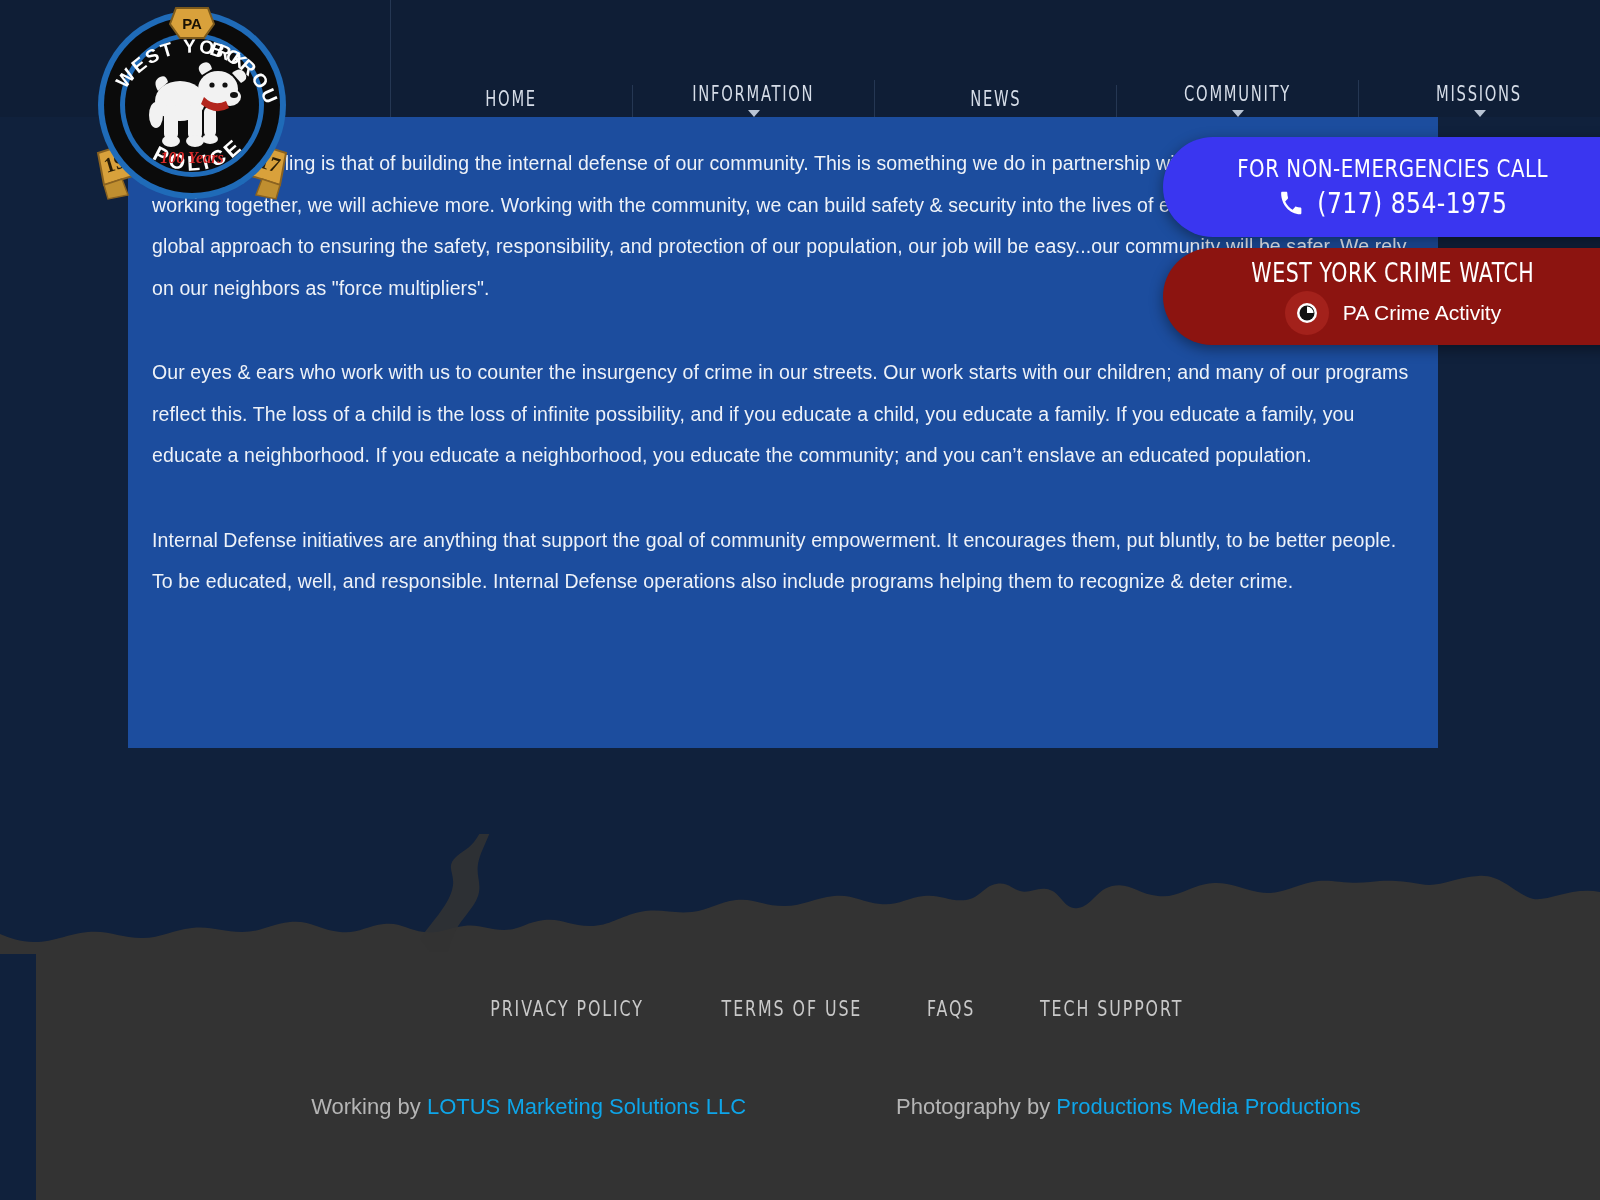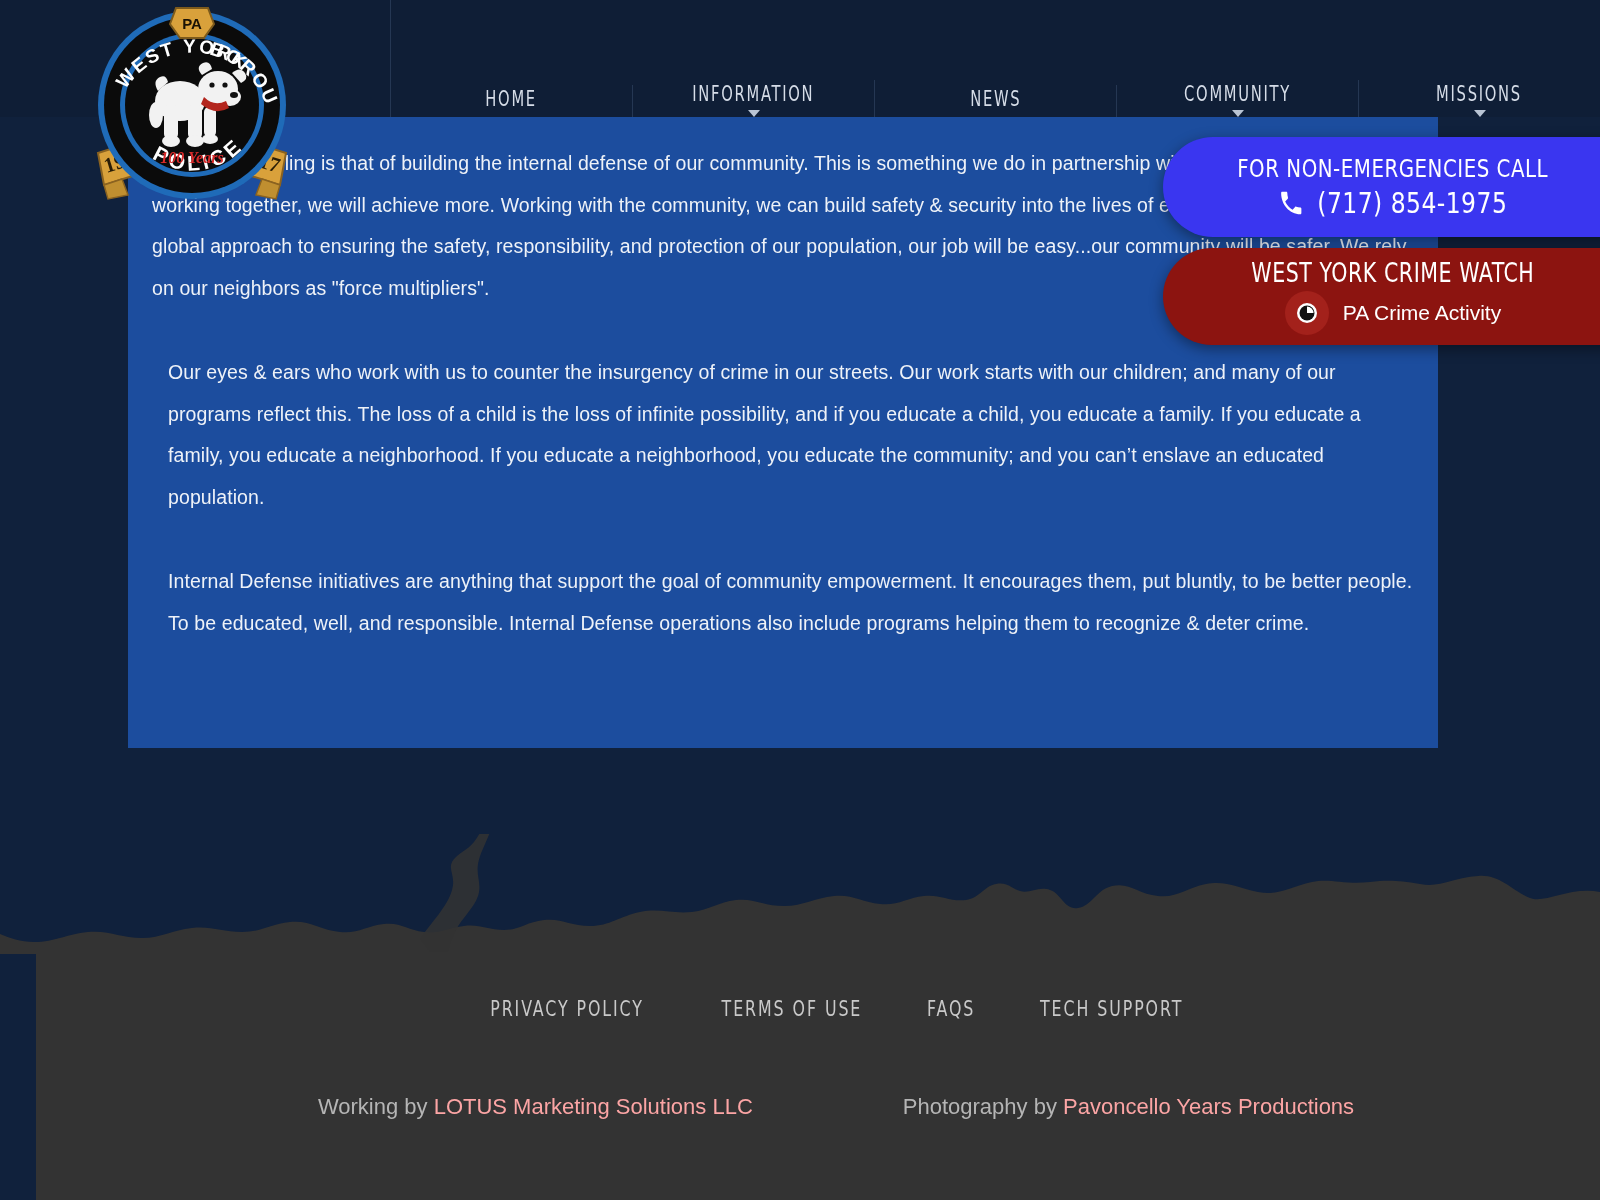--- a/index.html
+++ b/index.html
@@ -105,21 +105,21 @@
     z-index: 20;
     padding: 30px 24px 0 24px;
   }
   .content-panel p {
     color: #eef2f8;
     font-size: 19.5px;
     line-height: 41.5px;
     font-weight: 400;
     letter-spacing: .1px;
   }
-  .content-panel p + p { margin-top: 43px; margin-left: 16px; }
+  .content-panel p + p { margin-top: 43px; }
 
   
   .widget {
     position: absolute;
     z-index: 70;
     display: flex;
     flex-direction: column;
     align-items: center;
     justify-content: center;
     border-radius: 70px 0 0 70px;
@@ -223,21 +223,21 @@
     left: 0;
     width: 1600px;
     display: flex;
     justify-content: center;
     gap: 150px;
     font-size: 22px;
     color: #b5b5b5;
   }
   .credit { white-space: nowrap; }
   .credit a {
-    color: #fca5a5;
+    color: #0ea5e9;
     text-decoration: none;
     cursor: pointer;
   }
 </style>
 </head>
 <body>
 
 <div id="stage">
 
   <div class="bg-texture"></div>
@@ -294,21 +294,21 @@
 
   <div class="footer">
     <div class="footer-links">
       <span class="footer-link">PRIVACY POLICY</span>
       <span class="footer-link">TERMS OF USE</span>
       <span class="footer-link">FAQS</span>
       <span class="footer-link">TECH SUPPORT</span>
     </div>
     <div class="footer-credits">
       <span class="credit"><span>Working by </span><a>LOTUS Marketing Solutions LLC</a></span>
-      <span class="credit"><span>Photography by </span><a>Pavoncello Years Productions</a></span>
+      <span class="credit"><span>Photography by </span><a>Productions Media Productions</a></span>
     </div>
   </div>
 
   <div class="content-panel">
     <p>Our highest calling is that of building the internal defense of our community. This is something we do in partnership with the people, as by working together, we will achieve more. Working with the community, we can build safety &amp; security into the lives of each resident. By taking a global approach to ensuring the safety, responsibility, and protection of our population, our job will be easy...our community will be safer. We rely on our neighbors as "force multipliers".</p>
     <p>Our eyes &amp; ears who work with us to counter the insurgency of crime in our streets. Our work starts with our children; and many of our programs reflect this. The loss of a child is the loss of infinite possibility, and if you educate a child, you educate a family. If you educate a family, you educate a neighborhood. If you educate a neighborhood, you educate the community; and you can’t enslave an educated population.</p>
     <p>Internal Defense initiatives are anything that support the goal of community empowerment. It encourages them, put bluntly, to be better people. To be educated, well, and responsible. Internal Defense operations also include programs helping them to recognize &amp; deter crime.</p>
   </div>
 
   <div class="navbar">

